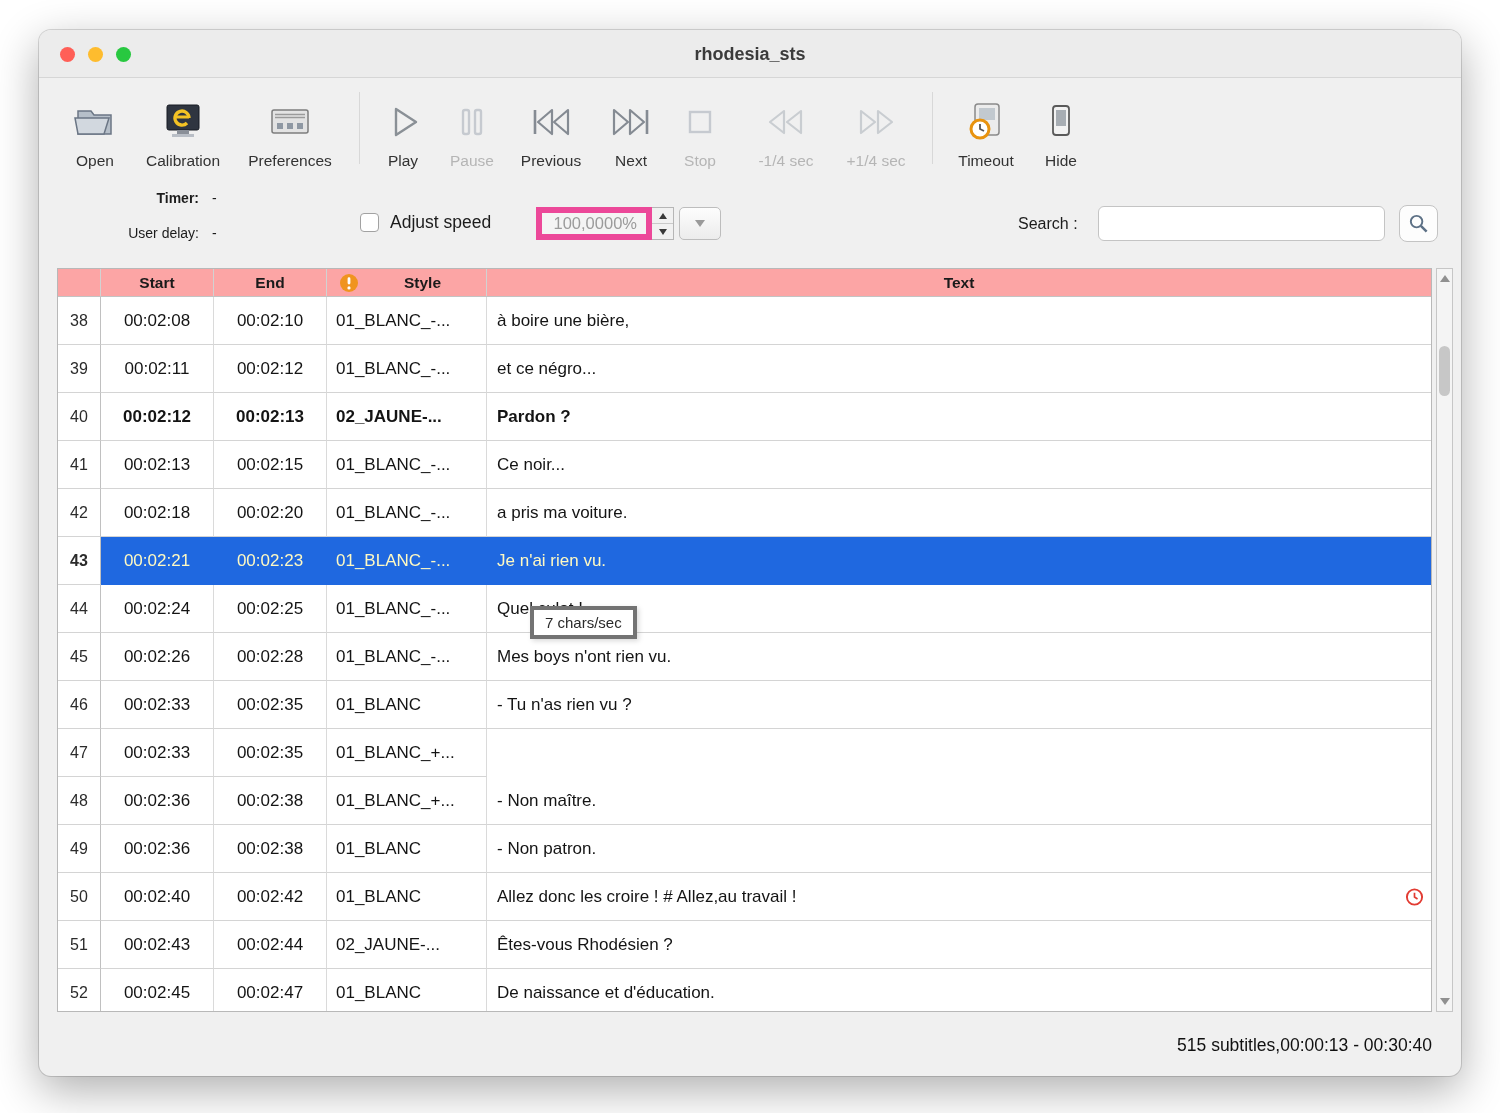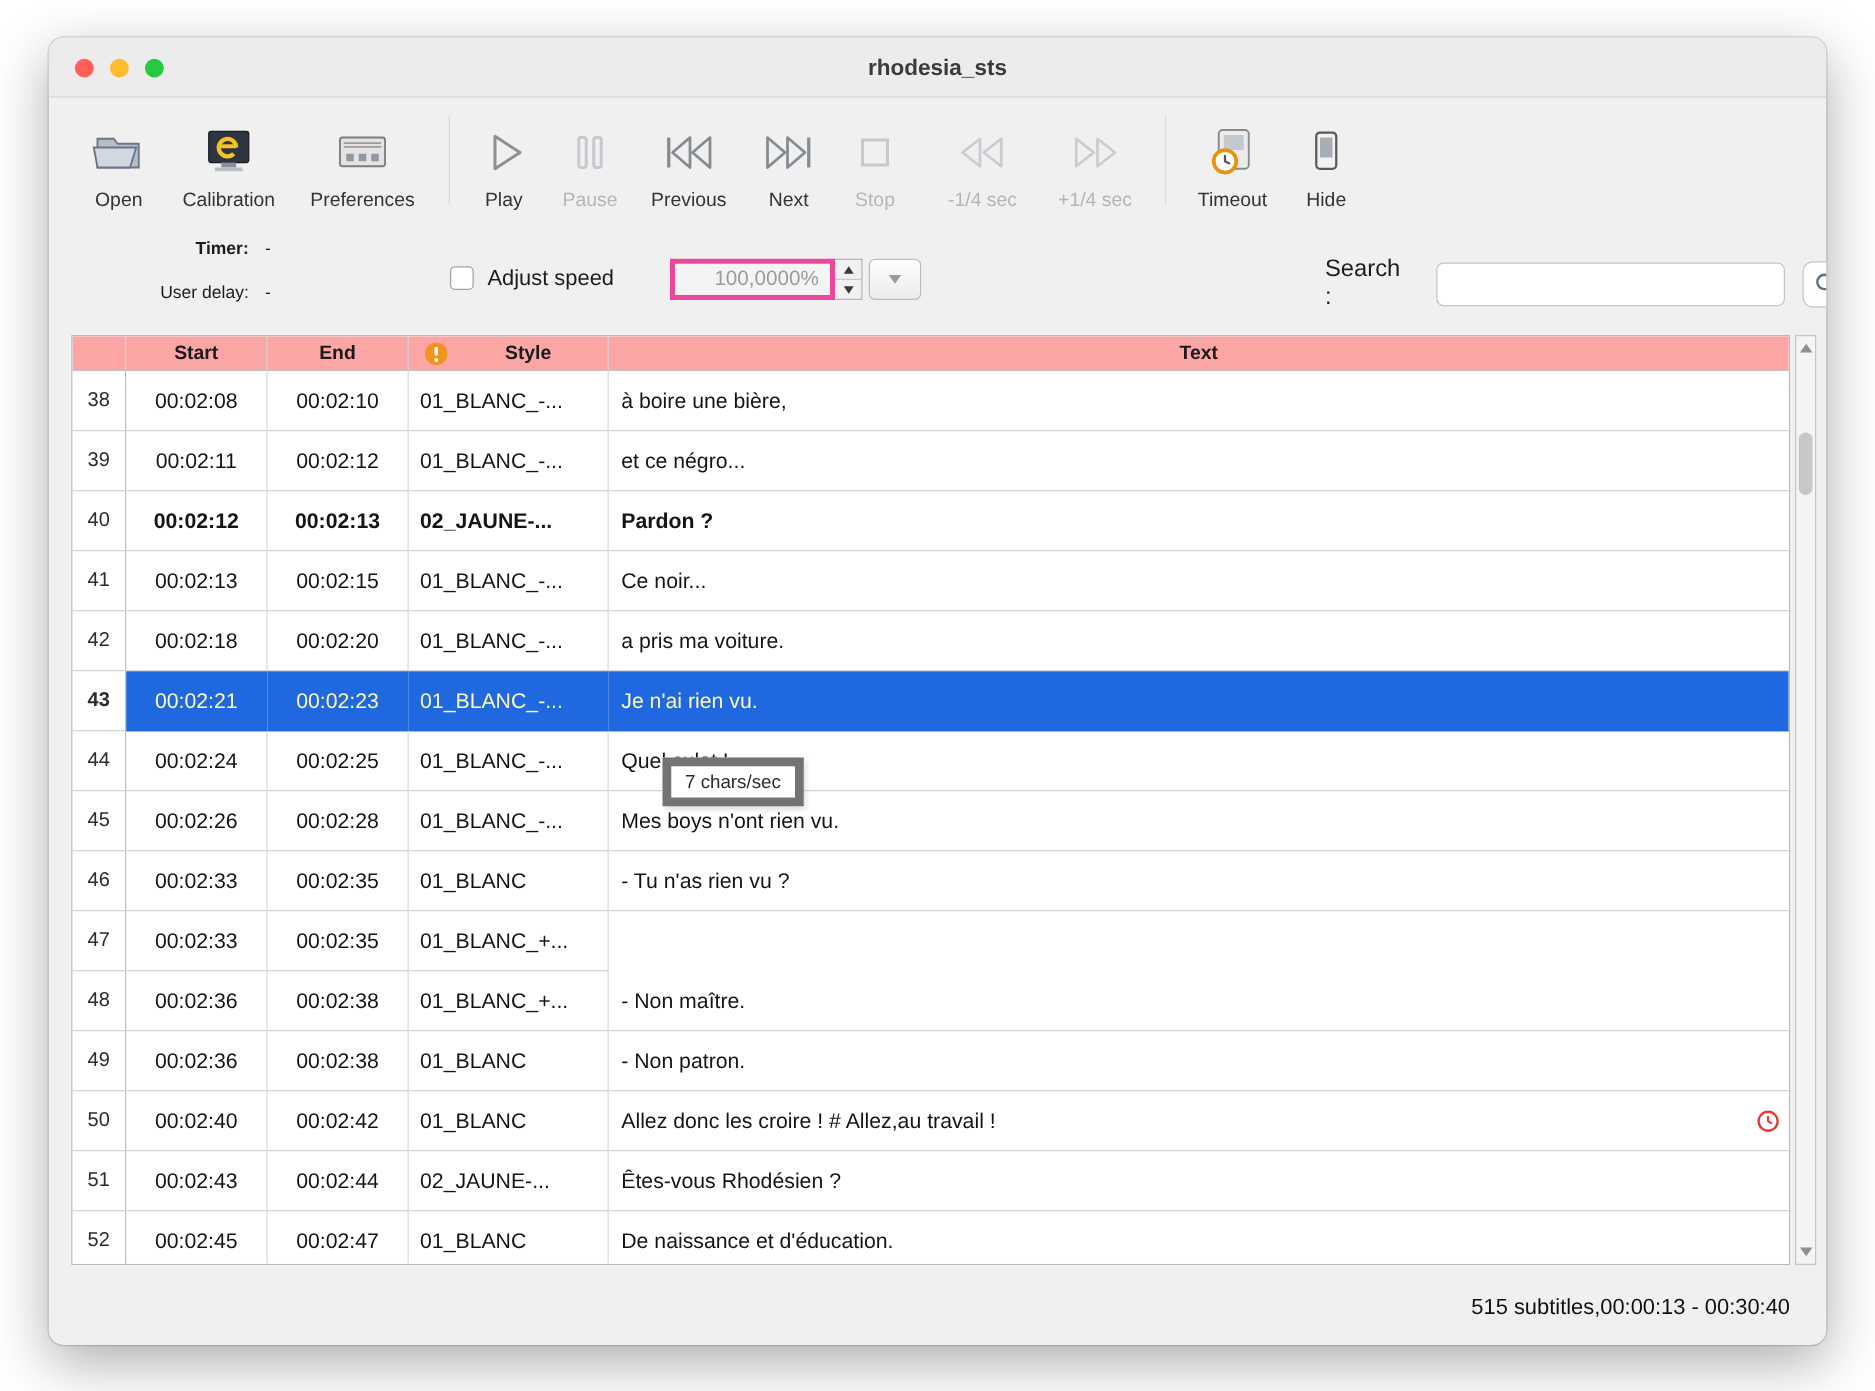--- a/index.html
+++ b/index.html
@@ -36,33 +36,33 @@
   .timer-line { display:flex; align-items:baseline; height:35px; }
   .t-lbl { width:142px; text-align:right; }
   .t-lbl.bold { font-weight:bold; }
   .t-val { margin-left:13px; }
 
   .adjust-group { position:absolute; left:321px; top:36px; display:flex; align-items:center; }
   .checkbox { width:19px; height:19px; border:1.5px solid #a2a2a2; border-radius:4px; background:#fff; }
   .adjust-label { margin-left:11px; font-size:17.5px; color:#1c1c1c; }
 
   .speed-group { position:absolute; left:497px; top:31px; display:flex; height:33px; }
-  .speed-field { width:132px; border:4px solid #ec4899; background:#f4f4f4; color:#9b9b9b; font-size:16.5px;
+  .speed-field { width:116px; border:6px solid #ec4899; background:#f4f4f4; color:#9b9b9b; font-size:16.5px;
     display:flex; align-items:center; justify-content:flex-end; padding-right:9px; }
   .spinner { display:flex; flex-direction:column; border:1px solid #b6b6b6; border-left:none; width:22px; background:#f1f1f1; }
   .spin-btn { flex:1; display:flex; align-items:center; justify-content:center; }
   .spin-btn.up { border-bottom:1px solid #c9c9c9; }
   .tri-up { width:0; height:0; border-left:4px solid transparent; border-right:4px solid transparent; border-bottom:6px solid #3a3a3a; }
   .tri-down { width:0; height:0; border-left:4px solid transparent; border-right:4px solid transparent; border-top:6px solid #3a3a3a; }
   .speed-dropdown { width:42px; margin-left:5px; border:1px solid #bdbdbd; border-radius:5px;
     background:linear-gradient(#fdfdfd,#ececec); display:flex; align-items:center; justify-content:center; }
   .dd-arrow { width:0; height:0; border-left:5px solid transparent; border-right:5px solid transparent; border-top:7px solid #9a9a9a; }
 
   .search-group { position:absolute; left:979px; top:29px; display:flex; align-items:center; }
-  .search-label { font-size:19px; color:#1c1c1c; margin-right:20px;margin-left:42px; }
+  .search-label { font-size:16px; color:#1c1c1c; margin-right:20px; }
   .search-input { width:287px; height:35px; border:1px solid #c4c4c4; border-radius:6px; background:#fff;
     font-size:16px; padding:0 10px; outline:none; font-family:"Liberation Sans", sans-serif; }
   .search-button { width:39px; height:37px; margin-left:14px; border:1px solid #c4c4c4; border-radius:8px;
     background:#fdfdfd; display:flex; align-items:center; justify-content:center; padding:0; cursor:default; }
 
   
   .table { position:absolute; left:18px; top:238px; width:1375px; height:744px; background:#fff;
     border:1px solid #b8b8b8; overflow:hidden; }
   .thead { display:flex; height:28px; background:#fca5a5; border-bottom:1px solid #c3c3c3;
     font-weight:bold; font-size:15.5px; color:#1a1a1a; }
@@ -90,21 +90,21 @@
   .scrollbar { position:absolute; left:1397px; top:238px; width:17px; height:744px;
     background:#f4f4f4; border:1px solid #c6c6c6; }
   .sb-arrow { position:absolute; left:0; right:0; display:flex; justify-content:center; }
   .sb-arrow.up { top:6px; }
   .sb-arrow.down { bottom:6px; }
   .sb-tri-up { width:0; height:0; border-left:5px solid transparent; border-right:5px solid transparent; border-bottom:7px solid #909090; }
   .sb-tri-down { width:0; height:0; border-left:5px solid transparent; border-right:5px solid transparent; border-top:7px solid #909090; }
   .sb-thumb { position:absolute; left:2px; right:2px; top:77px; height:50px; background:#c7c7c7; border-radius:6px; }
 
   
-  .tooltip { position:absolute; left:491px; top:576px; background:#fff; border:7px solid #737373;
+  .tooltip { position:absolute; left:491px; top:576px; background:#fff; border:4px solid #737373;
     padding:4px 11px; font-size:15px; color:#2a2a2a; z-index:5; box-shadow:2px 2px 5px rgba(0,0,0,0.15); }
 
   
   .statusbar { position:absolute; right:29px; bottom:20px; font-size:17.5px; color:#101010; }
 </style>
 </head>
 <body>
 
 <div class="window">
 

